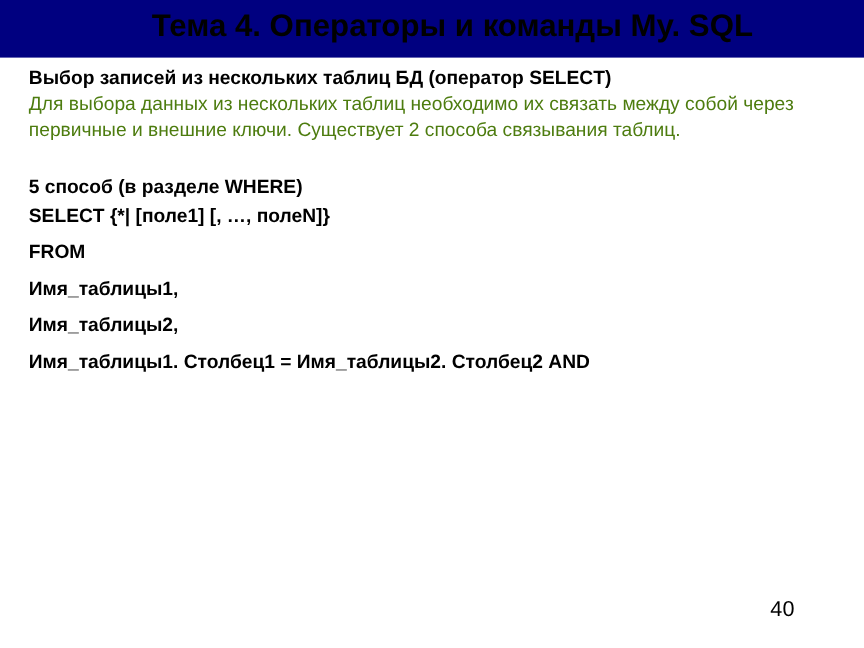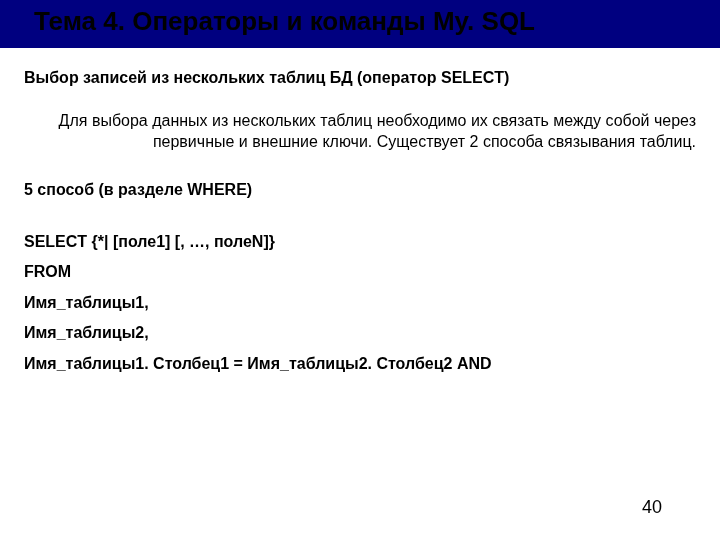--- a/index.html
+++ b/index.html
@@ -14,51 +14,48 @@
       background: #000080;
       height: 48px;
       width: 100%;
       position: relative;
     }
     .title {
       position: absolute;
       top: 6px;
       left: 0;
       width: 100%;
-      text-align: left;
+      text-align: center;
       font-size: 26px;
       font-weight: bold;
       color: #000000;
       padding-left: 34px;
     }
     .content {
       padding: 8px 24px 0 24px;
     }
     .subtitle {
       font-size: 16px;
       font-weight: bold;
       color: #000000;
-      margin-top: 12px;
       line-height: 1.3;
     }
     .body-text {
       font-size: 16px;
-      color: #000000;
-      margin-top: 21px;
+      color: #4d7c0f;
+      margin-top: 0;
       line-height: 1.35;
-      text-align: right;
     }
     .method-title {
       font-size: 16px;
       font-weight: bold;
       color: #000000;
       margin-top: 28px;
     }
     .code-block {
-      margin-top: 28px;
     }
     .code-line {
       font-size: 16px;
       font-weight: bold;
       color: #000000;
       line-height: 1.9;
     }
     .page-number {
       position: absolute;
       bottom: 22px;

